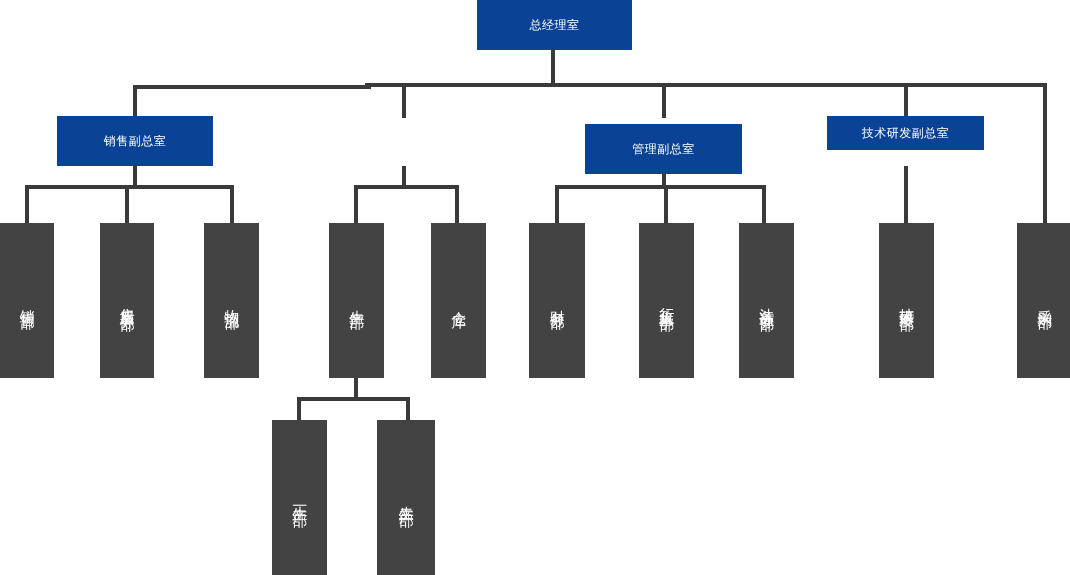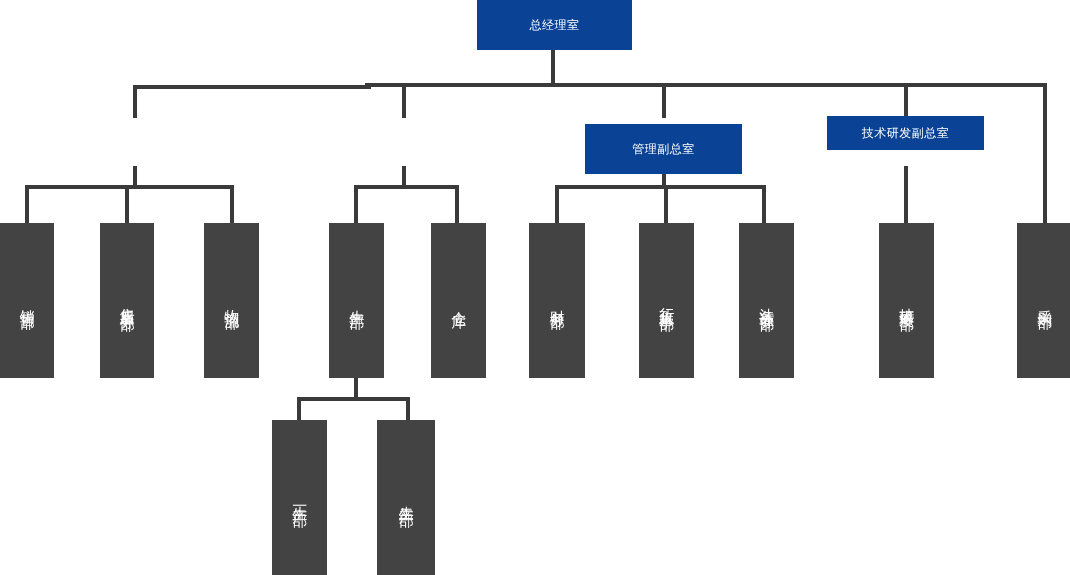--- a/index.html
+++ b/index.html
@@ -79,20 +79,23 @@
       <div class="conn" style="left: 354px; top: 378px; width: 4px; height: 21px; background: rgb(58, 58, 58);"></div>
       <div class="conn" style="left: 297px; top: 397px; width: 113px; height: 4px; background: rgb(58, 58, 58);"></div>
       <div class="conn" style="left: 297px; top: 397px; width: 4px; height: 25px; background: rgb(58, 58, 58);"></div>
       <div class="conn" style="left: 406px; top: 397px; width: 4px; height: 25px; background: rgb(58, 58, 58);"></div>
     </div>
 
   <div class="node lvl-root" style="left: 477px; top: 0px; width: 155px; height: 50px; background: rgb(10, 66, 150); color: rgb(255, 255, 255);">
     <span>总经理室</span>
   </div>
 
+  <div class="node lvl-vp" style="left: 57px; top: 116px; width: 156px; height: 50px; background: rgb(10, 66, 150); color: rgb(255, 255, 255);">
+    <span>销售副总室</span>
+  </div>
   <div class="node lvl-vp" style="left: 585px; top: 124px; width: 157px; height: 50px; background: rgb(10, 66, 150); color: rgb(255, 255, 255);">
     <span>管理副总室</span>
   </div>
   <div class="node lvl-vp" style="left: 827px; top: 116px; width: 157px; height: 34px; background: rgb(10, 66, 150); color: rgb(255, 255, 255);">
     <span>技术研发副总室</span>
   </div>
 
   <div class="node lvl-dept" style="left: 0px; top: 223px; width: 54px; height: 155px; background: rgb(67, 67, 67); color: rgb(255, 255, 255);">
     <span>销售部</span>
   </div>

